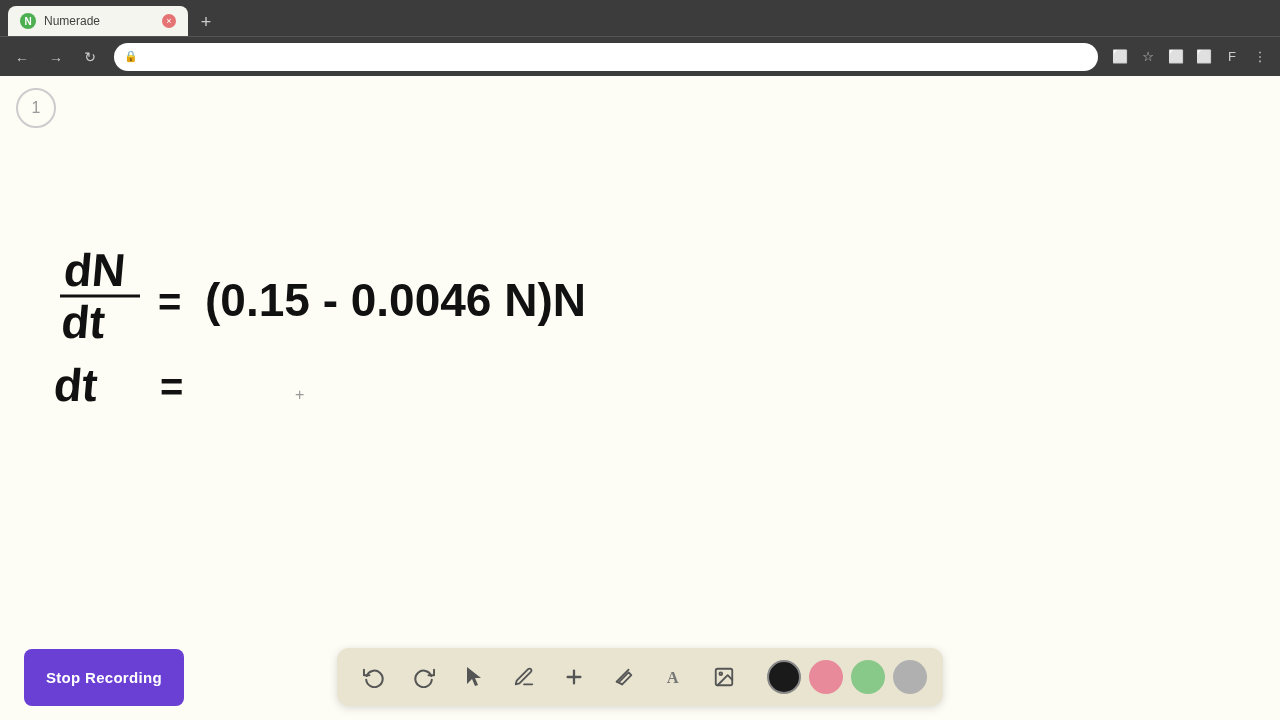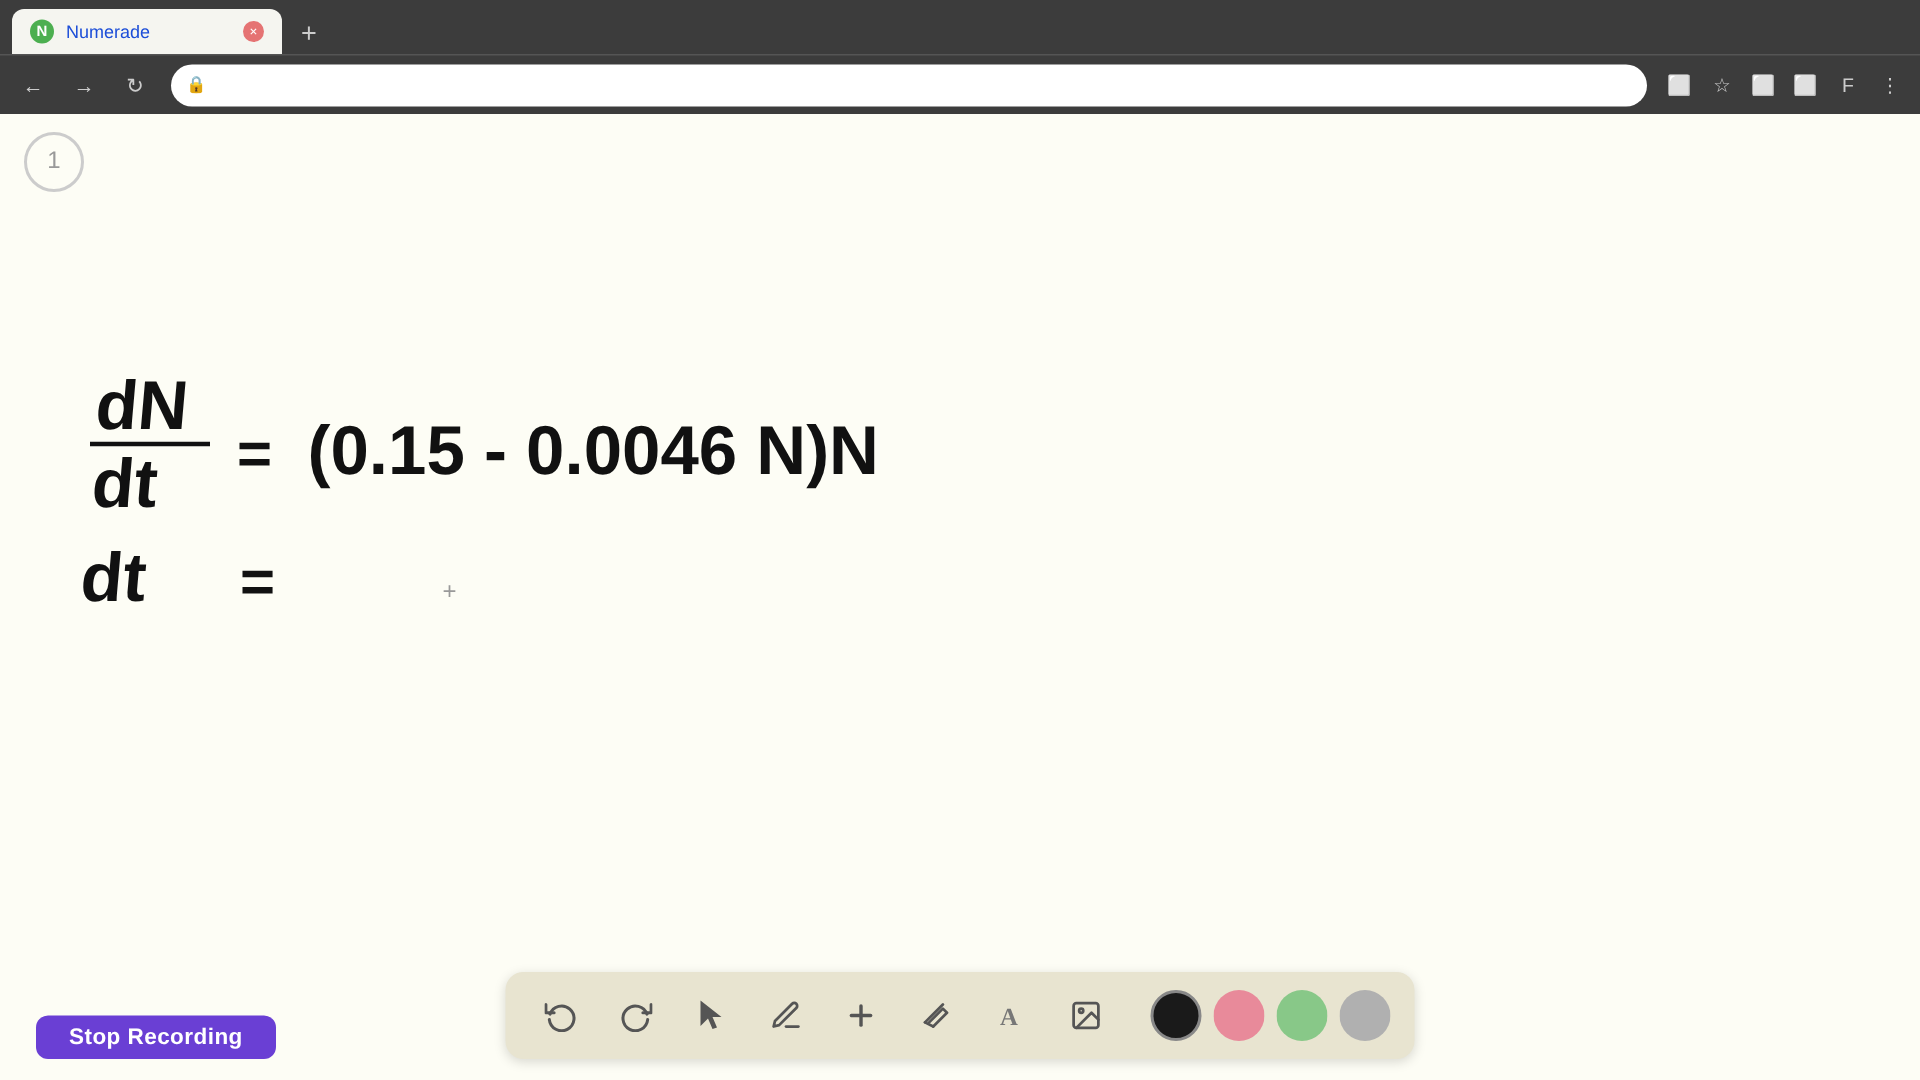--- a/index.html
+++ b/index.html
@@ -36,21 +36,21 @@
       height: 16px;
       background: #4caf50;
       border-radius: 50%;
       display: flex;
       align-items: center;
       justify-content: center;
       font-size: 10px;
       color: white;
       font-weight: bold;
     }
-    .tab-title { flex: 1; font-size: 12px; color: #1d4ed8; }
+    .tab-title { flex: 1; font-size: 12px; color: #404040; }
     .tab-close {
       width: 14px;
       height: 14px;
       background: #e57373;
       border-radius: 50%;
       display: flex;
       align-items: center;
       justify-content: center;
       font-size: 9px;
       color: white;
@@ -198,21 +198,21 @@
 
     
     .stop-recording-btn {
       position: absolute;
       bottom: 14px;
       left: 24px;
       background: #6a3fd4;
       color: white;
       border: none;
       border-radius: 8px;
-      padding: 6px 22px;
+      padding: 20px 22px;
       font-size: 15px;
       font-weight: 600;
       cursor: pointer;
       letter-spacing: 0.3px;
     }
   </style>
 </head>
 <body>
 
 <div class="browser-chrome">

